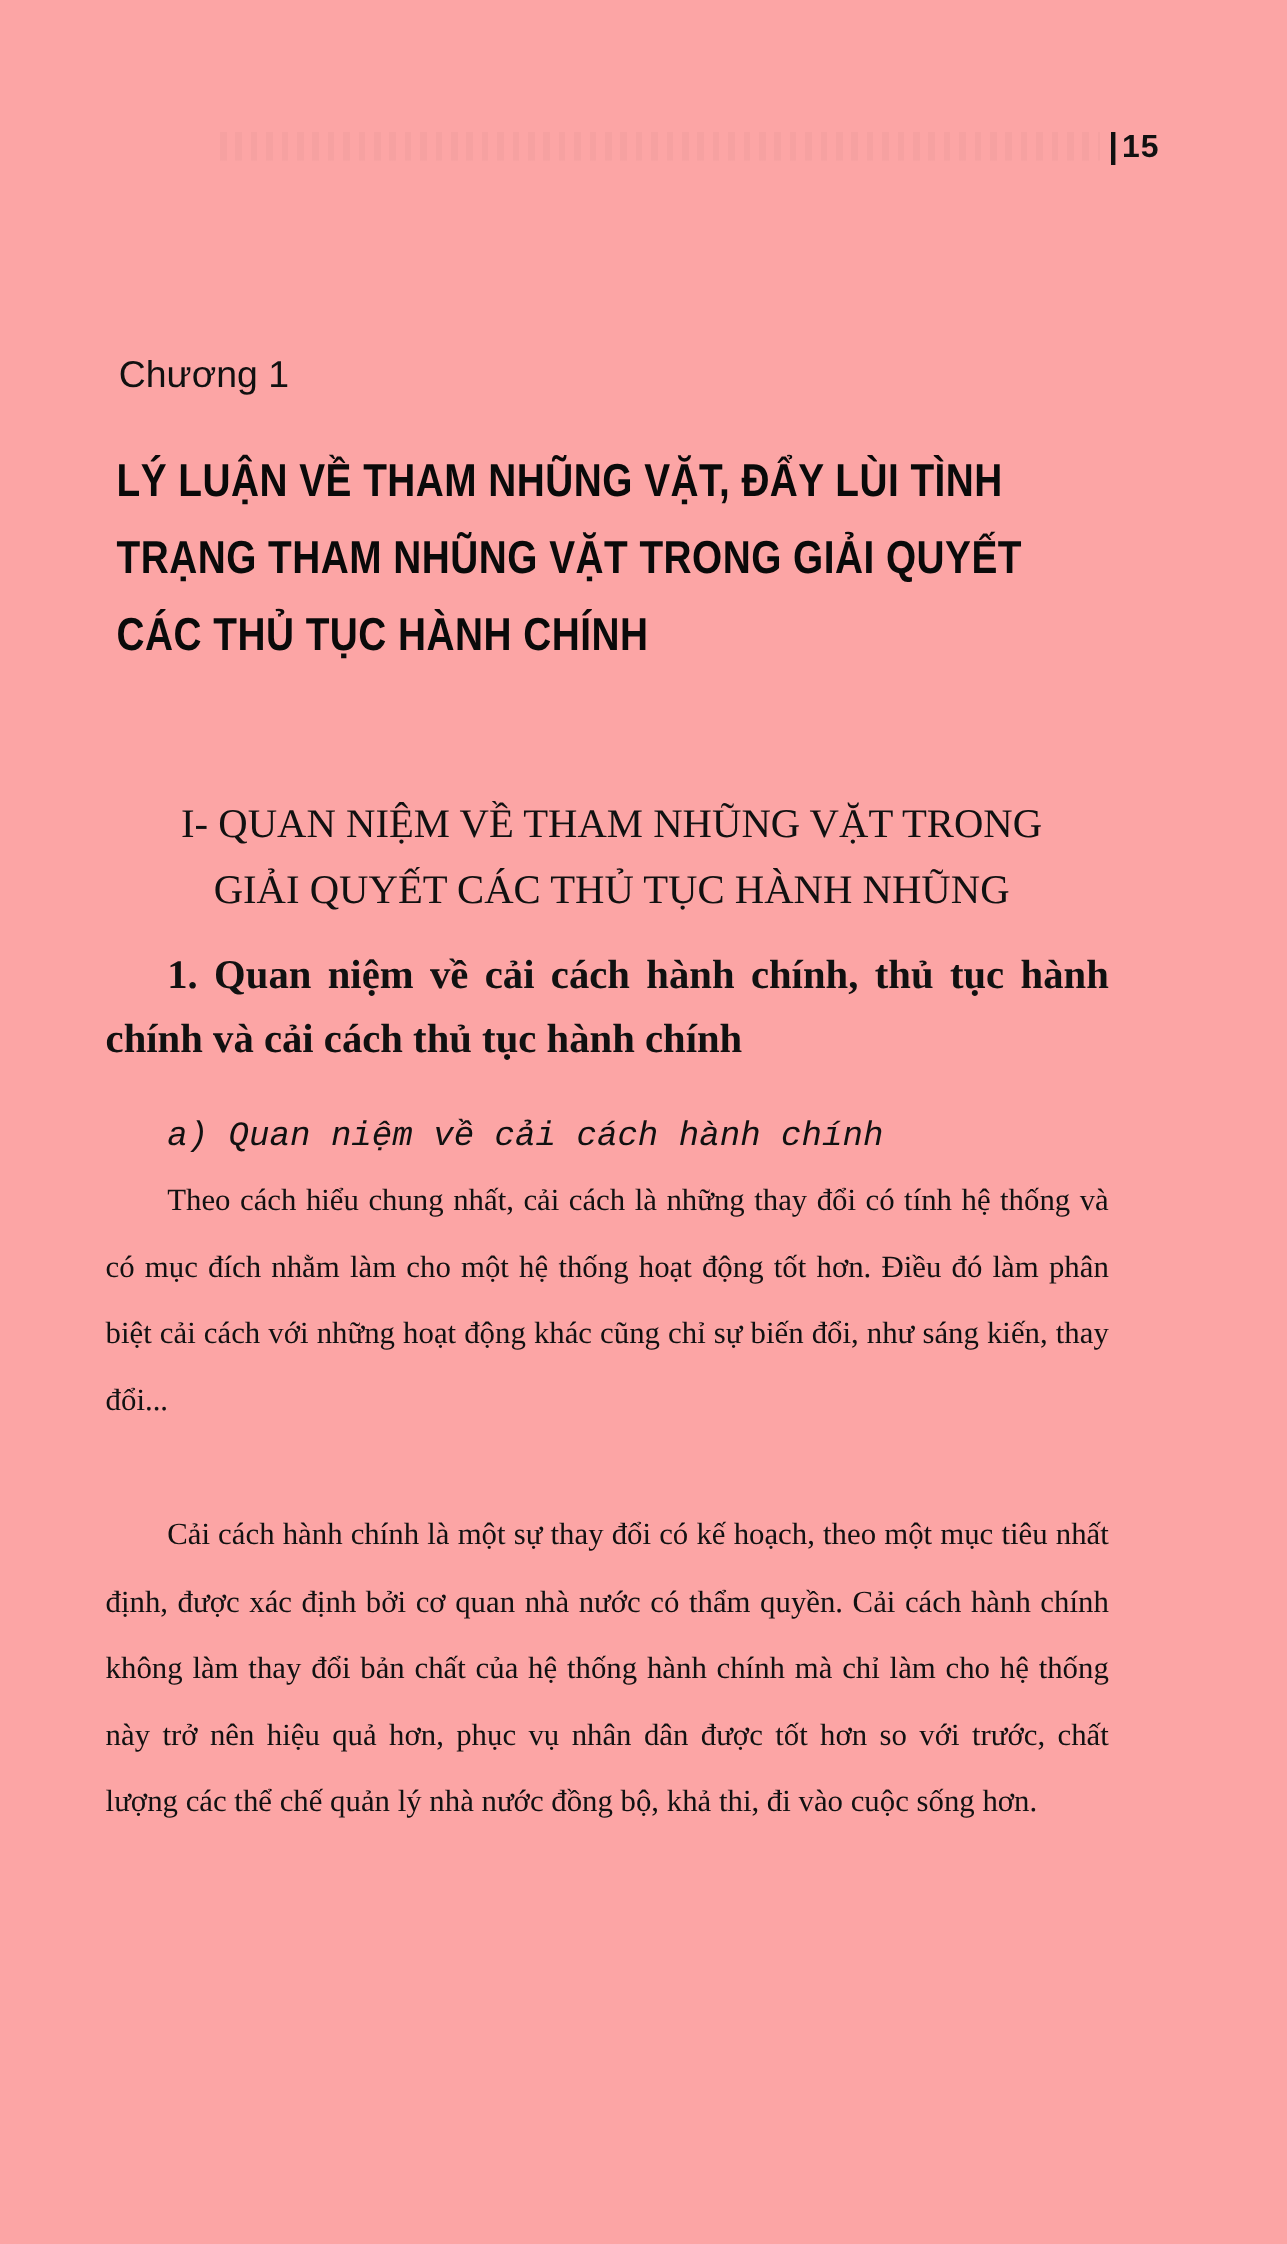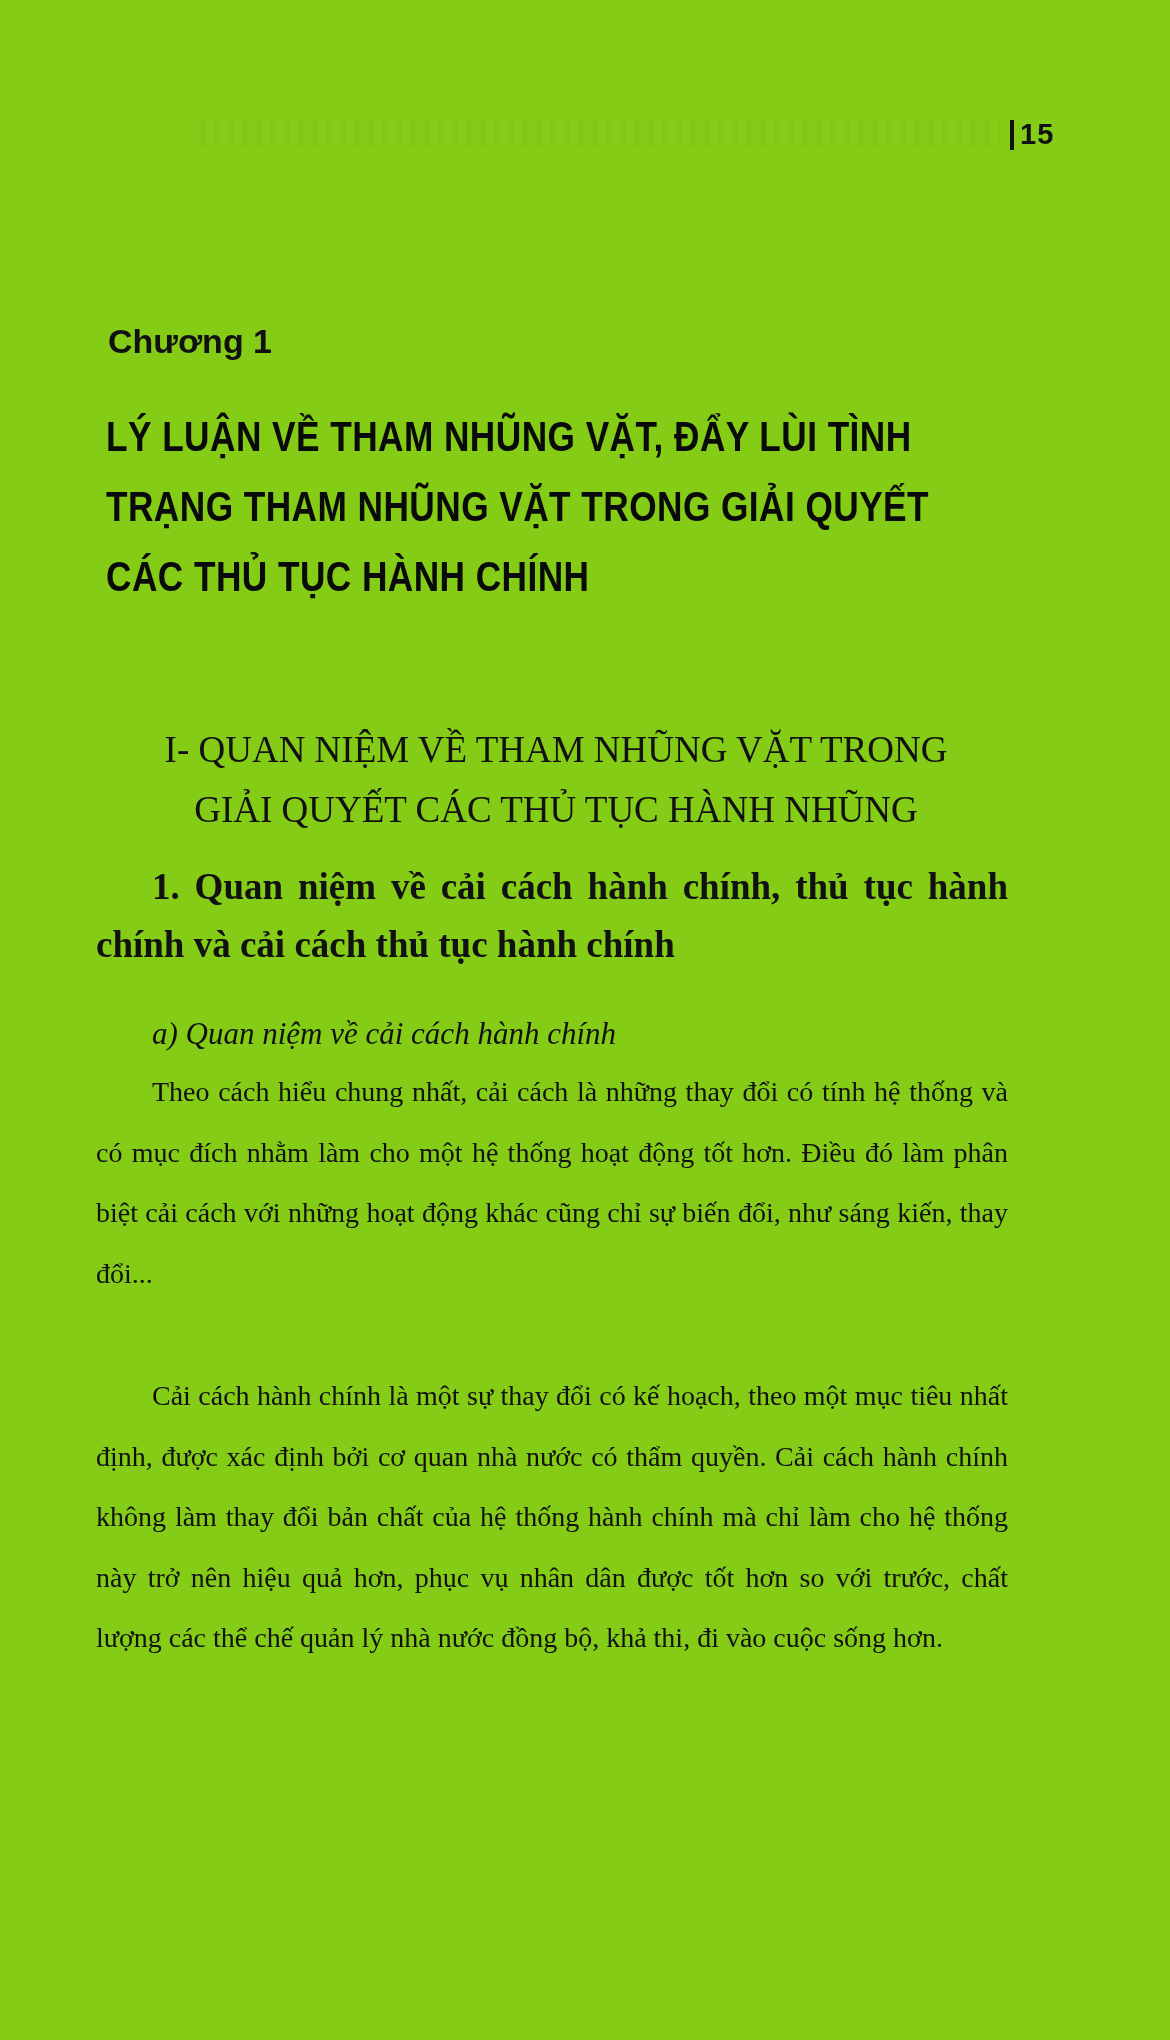--- a/index.html
+++ b/index.html
@@ -12,21 +12,21 @@
       height: 2040px;
       position: relative;
       overflow: hidden;
       color: #111111;
     }
     .page {
       position: absolute;
       left: 0; top: 0;
       width: 1170px;
       height: 2040px;
-      background: #84cc16;
+      background: #fca5a5;
     }
     
     .ghost {
       position: absolute;
       left: 200px;
       top: 120px;
       width: 800px;
       height: 26px;
       background: repeating-linear-gradient(90deg, rgba(0,0,0,0.05) 0 6px, transparent 6px 14px);
       opacity: 0.5;
@@ -49,21 +49,21 @@
       font-weight: bold;
       font-size: 29px;
       letter-spacing: 1px;
     }
     .chapter-label {
       position: absolute;
       left: 108px;
       top: 322px;
       font-family: "Liberation Sans", sans-serif;
       font-size: 34px;
-      font-weight: 700;
+      font-weight: 400;
       color: #111;
     }
     .chapter-title {
       position: absolute;
       left: 106px;
       top: 402px;
       width: 900px;
       font-family: "Liberation Sans", sans-serif;
       font-weight: bold;
       font-size: 42px;
@@ -96,21 +96,21 @@
       font-size: 37px;
       line-height: 58px;
       text-align: justify;
       text-indent: 56px;
       color: #111;
     }
     .sub-sub-heading {
       position: absolute;
       left: 152px;
       top: 1016px;
-      font-family: Liberation Serif, serif;
+      font-family: Liberation Mono, monospace;
       font-style: italic;
       font-size: 31px;
       color: #111;
     }
     .body-text {
       position: absolute;
       left: 96px;
       width: 912px;
       font-family: "Liberation Serif", serif;
       font-size: 28px;

